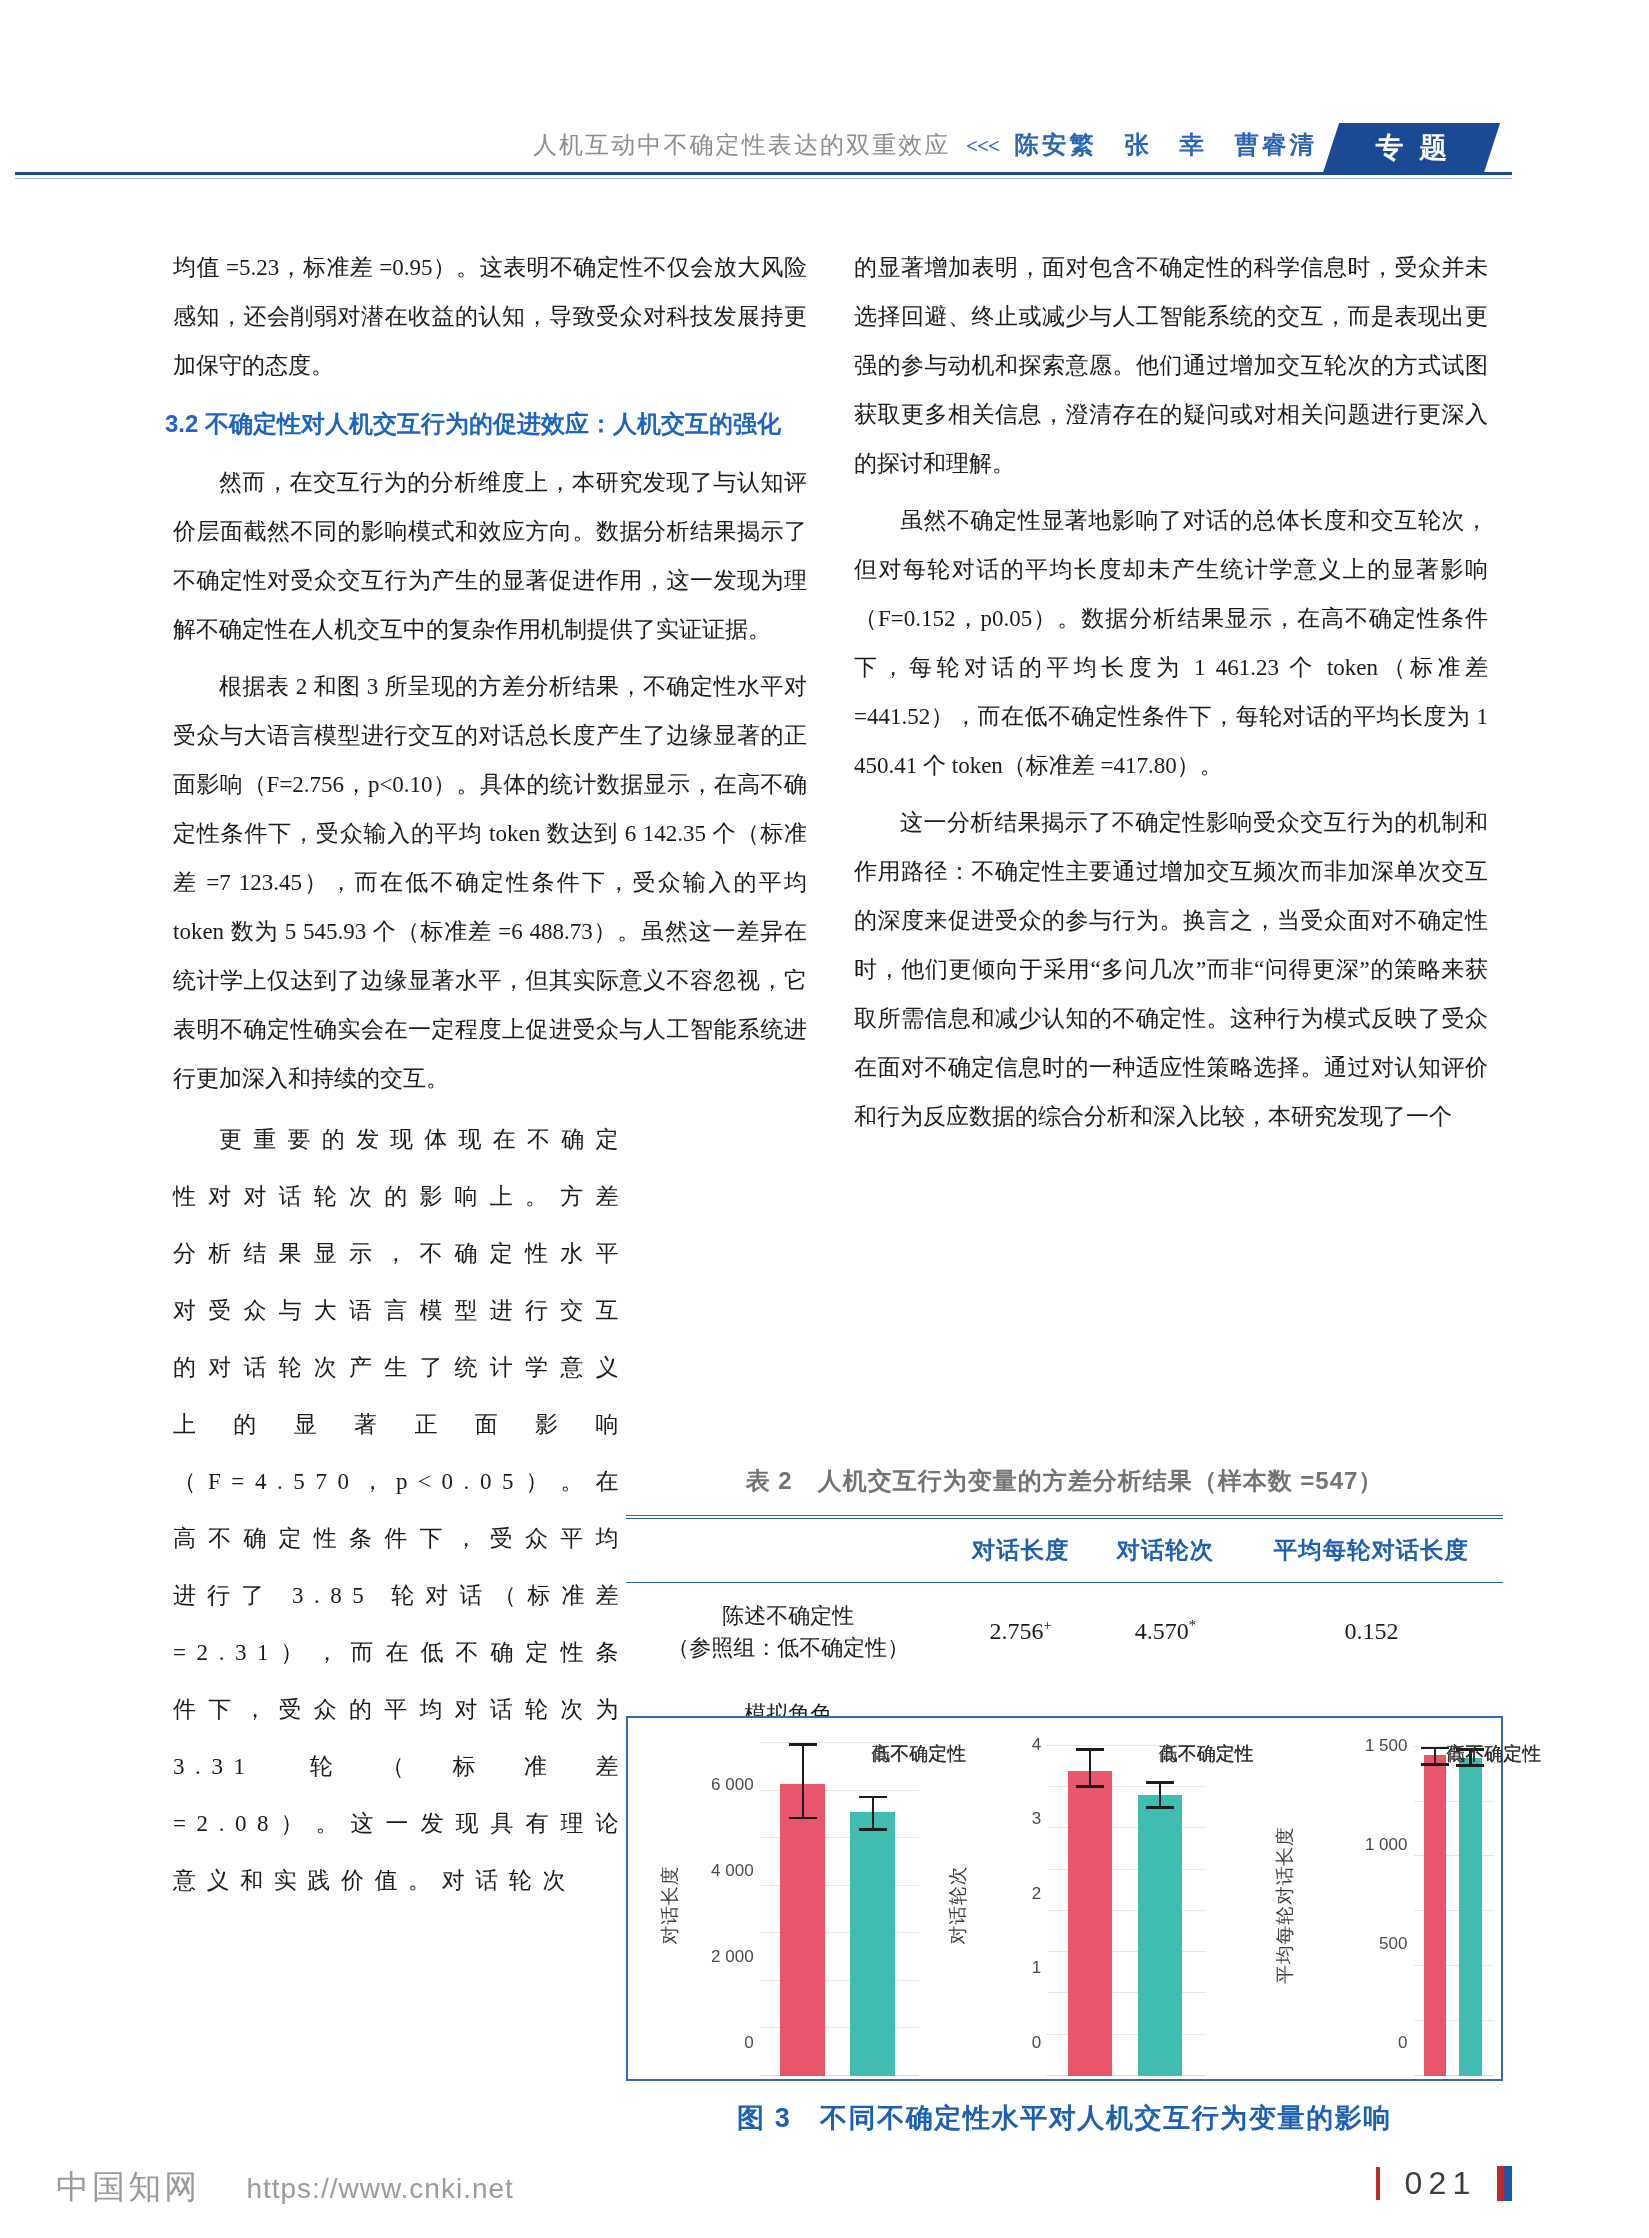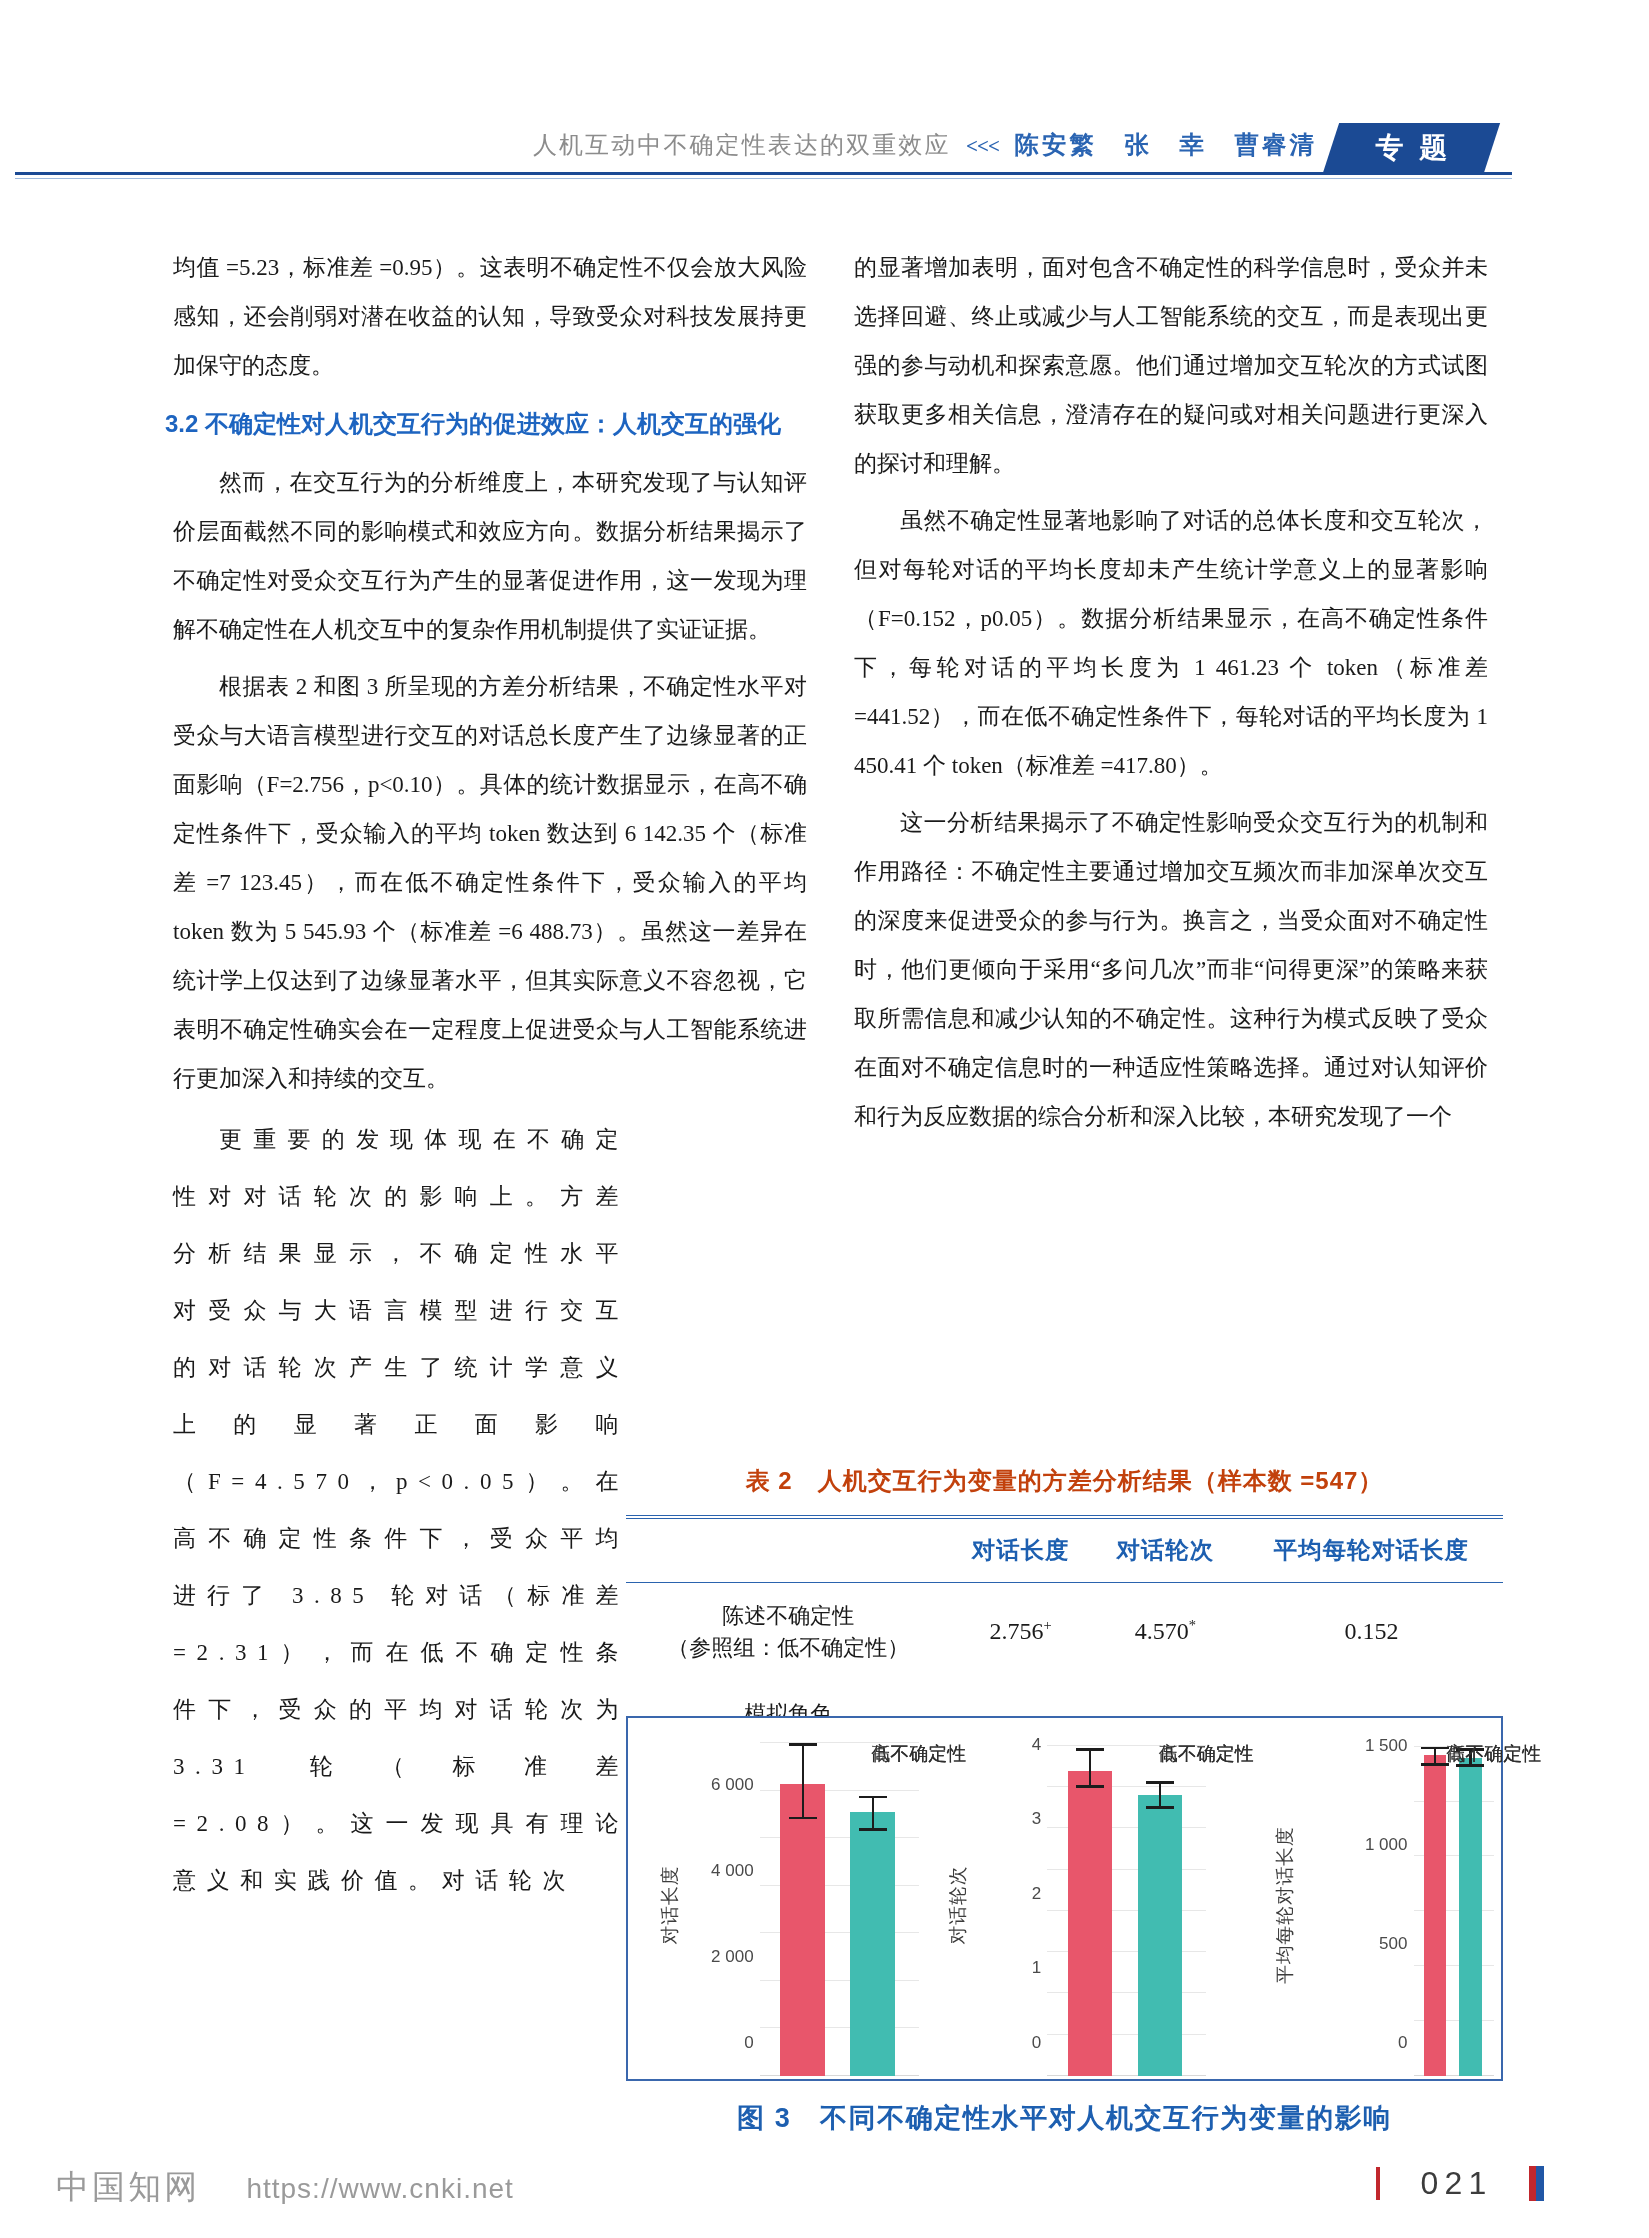--- a/index.html
+++ b/index.html
@@ -19,21 +19,21 @@
   .col{position:absolute;top:235px;width:650px;font-size:23px;line-height:49px;text-align:justify;}
   .col-left{left:165px;}
   .col-right{left:846px;}
   .para{margin:8px;}
   .para.indent{text-indent:2em;}
   .subhead{font-family:"Liberation Sans",sans-serif;font-weight:bold;color:#1d64c0;font-size:24px;line-height:52px;margin:7.3px 0 3.1px 0;text-align:left;}
   .narrow{width:456px;letter-spacing:0.46em;line-height:57px;margin-top:5.2px;}
 
   
   .tbl-wrap{position:absolute;left:626px;top:1465px;width:877px;}
-  .tbl-caption{font-family:"Liberation Sans",sans-serif;font-weight:bold;color:#c2410c;font-size:24px;text-align:center;margin-bottom:17.7px;letter-spacing:1px;}
+  .tbl-caption{font-family:"Liberation Sans",sans-serif;font-weight:bold;color:#737373;font-size:24px;text-align:center;margin-bottom:17.7px;letter-spacing:1px;}
   .tbl{width:100%;border-top:4.7px double #2a63ae;border-bottom:3.1px solid #2a63ae;}
   .trow{display:grid;grid-template-columns:37% 16% 17% 30%;align-items:center;}
   .trow.head{border-bottom:1.6px solid #2a63ae;height:63px;}
   .th{font-family:"Liberation Sans",sans-serif;font-weight:bold;color:#1d5fb0;font-size:23.4px;text-align:center;letter-spacing:1px;}
   .tlabel{font-size:22px;text-align:center;line-height:32px;}
   .tval{font-size:24px;text-align:center;}
   .tval sup{font-size:14.5px;vertical-align:super;line-height:0;}
   .trow.r1,.trow.r2{height:98px;}
   .trow.r3{height:61px;}
 
@@ -55,21 +55,21 @@
   .errbar .cap.top{top:0;}
   .errbar .cap.bot{bottom:0;}
   .xlabels{height:33px;position:relative;}
   .xlabel{position:absolute;top:7.3px;transform:translateX(-50%);font-family:"Liberation Sans",sans-serif;font-size:19px;color:#2e2e2e;white-space:nowrap;}
   .fig-caption{position:absolute;left:626px;top:2100px;width:877px;text-align:center;font-family:"Liberation Sans",sans-serif;font-weight:bold;color:#1d5fb0;font-size:27px;letter-spacing:1.6px;}
 
   
   .footer-left{position:absolute;left:56px;top:2165px;display:flex;align-items:baseline;gap:46px;font-family:"Liberation Sans",sans-serif;color:#9a9a9a;}
   .footer-site{font-size:33px;letter-spacing:3.1px;}
   .footer-url{font-size:28px;letter-spacing:1px;}
-  .footer-right{position:absolute;left:1376px;top:2165px;display:flex;align-items:center;gap:16px;}
+  .footer-right{position:absolute;left:1376px;top:2165px;display:flex;align-items:center;}
   .pg-redline{width:3.6px;height:33px;background:#c1272d;}
   .pg-num{font-family:"Liberation Sans",sans-serif;font-size:32px;color:#3c3c3c;letter-spacing:6.2px;margin:0 20px 0 25px;}
   .pg-block{width:15.6px;height:35px;background:linear-gradient(to right,#c1272d 0 50%,#2157a6 50% 100%);}
 </style>
 </head>
 <body>
 
 <div class="hdr-row">
   <span class="hdr-title">人机互动中不确定性表达的双重效应</span>
   <span class="hdr-arrows">&lt;&lt;&lt;</span>

